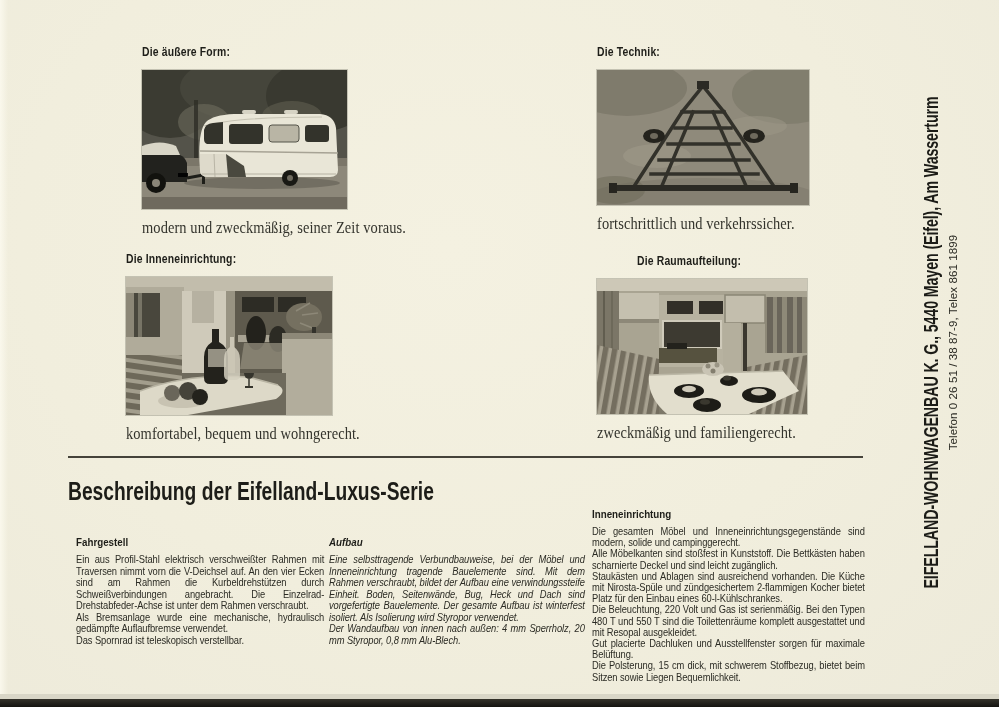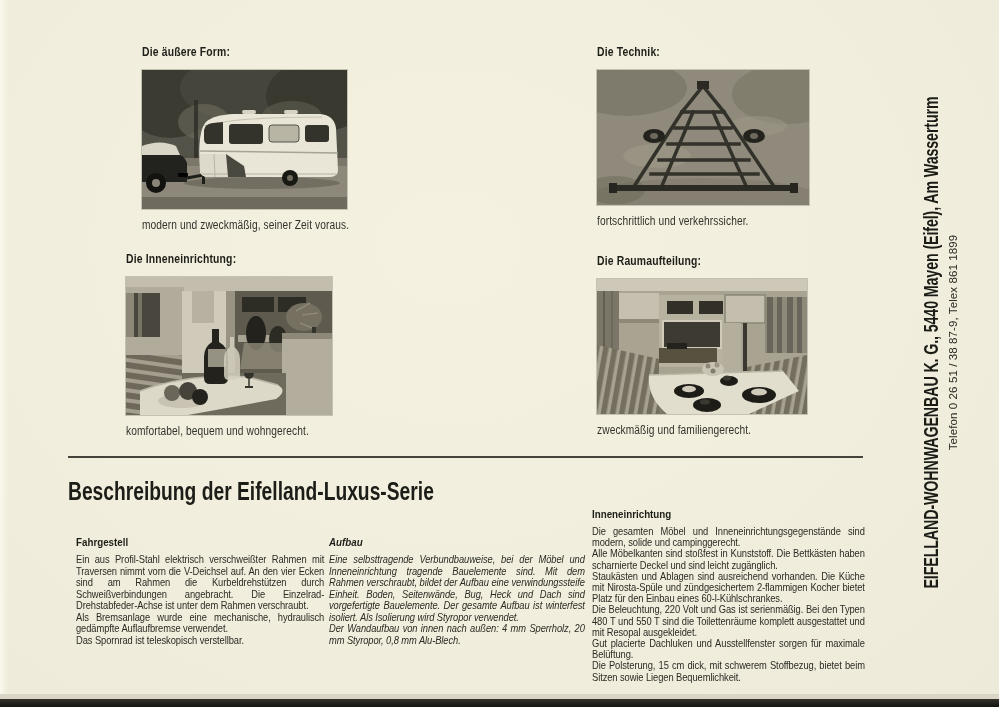--- a/index.html
+++ b/index.html
@@ -20,21 +20,21 @@
   .edge-bottom-light{position:absolute;left:0;top:694px;width:100%;height:5px;background:#d9d6c7;}
   .edge-bottom-dark{position:absolute;left:0;top:699px;width:100%;height:8px;
     background:linear-gradient(#34322a,#141310);}
 
   
   .figure{position:absolute;}
   .ph-heading{margin:0 0 11px 0;font-size:13px;font-weight:bold;color:#1e1e19;white-space:nowrap;}
   .ph-heading .sq{display:inline-block;transform:scaleX(.8);transform-origin:left center;letter-spacing:.2px;}
   .photo{position:relative;background:#777366;box-shadow:0 0 0 1px rgba(60,58,48,.25);}
   .photo svg{display:block;}
-  .ph-caption{margin:9px 0 0 0;font-size:12px;color:#33332c;white-space:nowrap;}
+  .ph-caption{margin:9px 0 0 0;font-size:17px;color:#33332c;white-space:nowrap;font-family:Liberation Serif, serif;}
   .ph-caption .sq{display:inline-block;transform:scaleX(.85);transform-origin:left center;letter-spacing:.1px;}
 
   
   .v-sidebar{
     position:absolute;left:689px;top:323px;width:500px;
     transform:rotate(-90deg);transform-origin:50% 50%;
     text-align:center;
   }
   .v-company{
     display:block;width:700px;margin-left:-100px;
@@ -193,21 +193,21 @@
 
         <ellipse cx="56" cy="124" rx="24" ry="7" fill="#c8c3b2"></ellipse>
         <circle cx="46" cy="116" r="8" fill="#6a665a"></circle>
         <circle cx="62" cy="114" r="9" fill="#45433a"></circle>
         <circle cx="74" cy="120" r="8" fill="#23221c"></circle>
       </svg>
     </div>
     <figcaption class="ph-caption"><span class="sq">komfortabel, bequem und wohngerecht.</span></figcaption>
   </figure>
 
-  <figure class="figure" style="left:597px;top:253px;width:210px;margin:0;">
+  <figure class="figure" style="left:597px;top:253px;width:210px;margin:0;text-align:center;">
     <h3 class="ph-heading"><span class="sq">Die Raumaufteilung:</span></h3>
     <div class="photo" style="width:210px;height:135px;">
       <svg width="210" height="135" viewBox="0 0 210 135">
         <defs>
           <pattern id="p4s" width="9" height="9" patternUnits="userSpaceOnUse" patternTransform="rotate(100)">
             <rect width="9" height="9" fill="#746e5f"></rect>
             <rect width="9" height="3.5" fill="#a7a190"></rect>
           </pattern>
         </defs>
         <rect width="210" height="135" fill="#a9a492"></rect>

